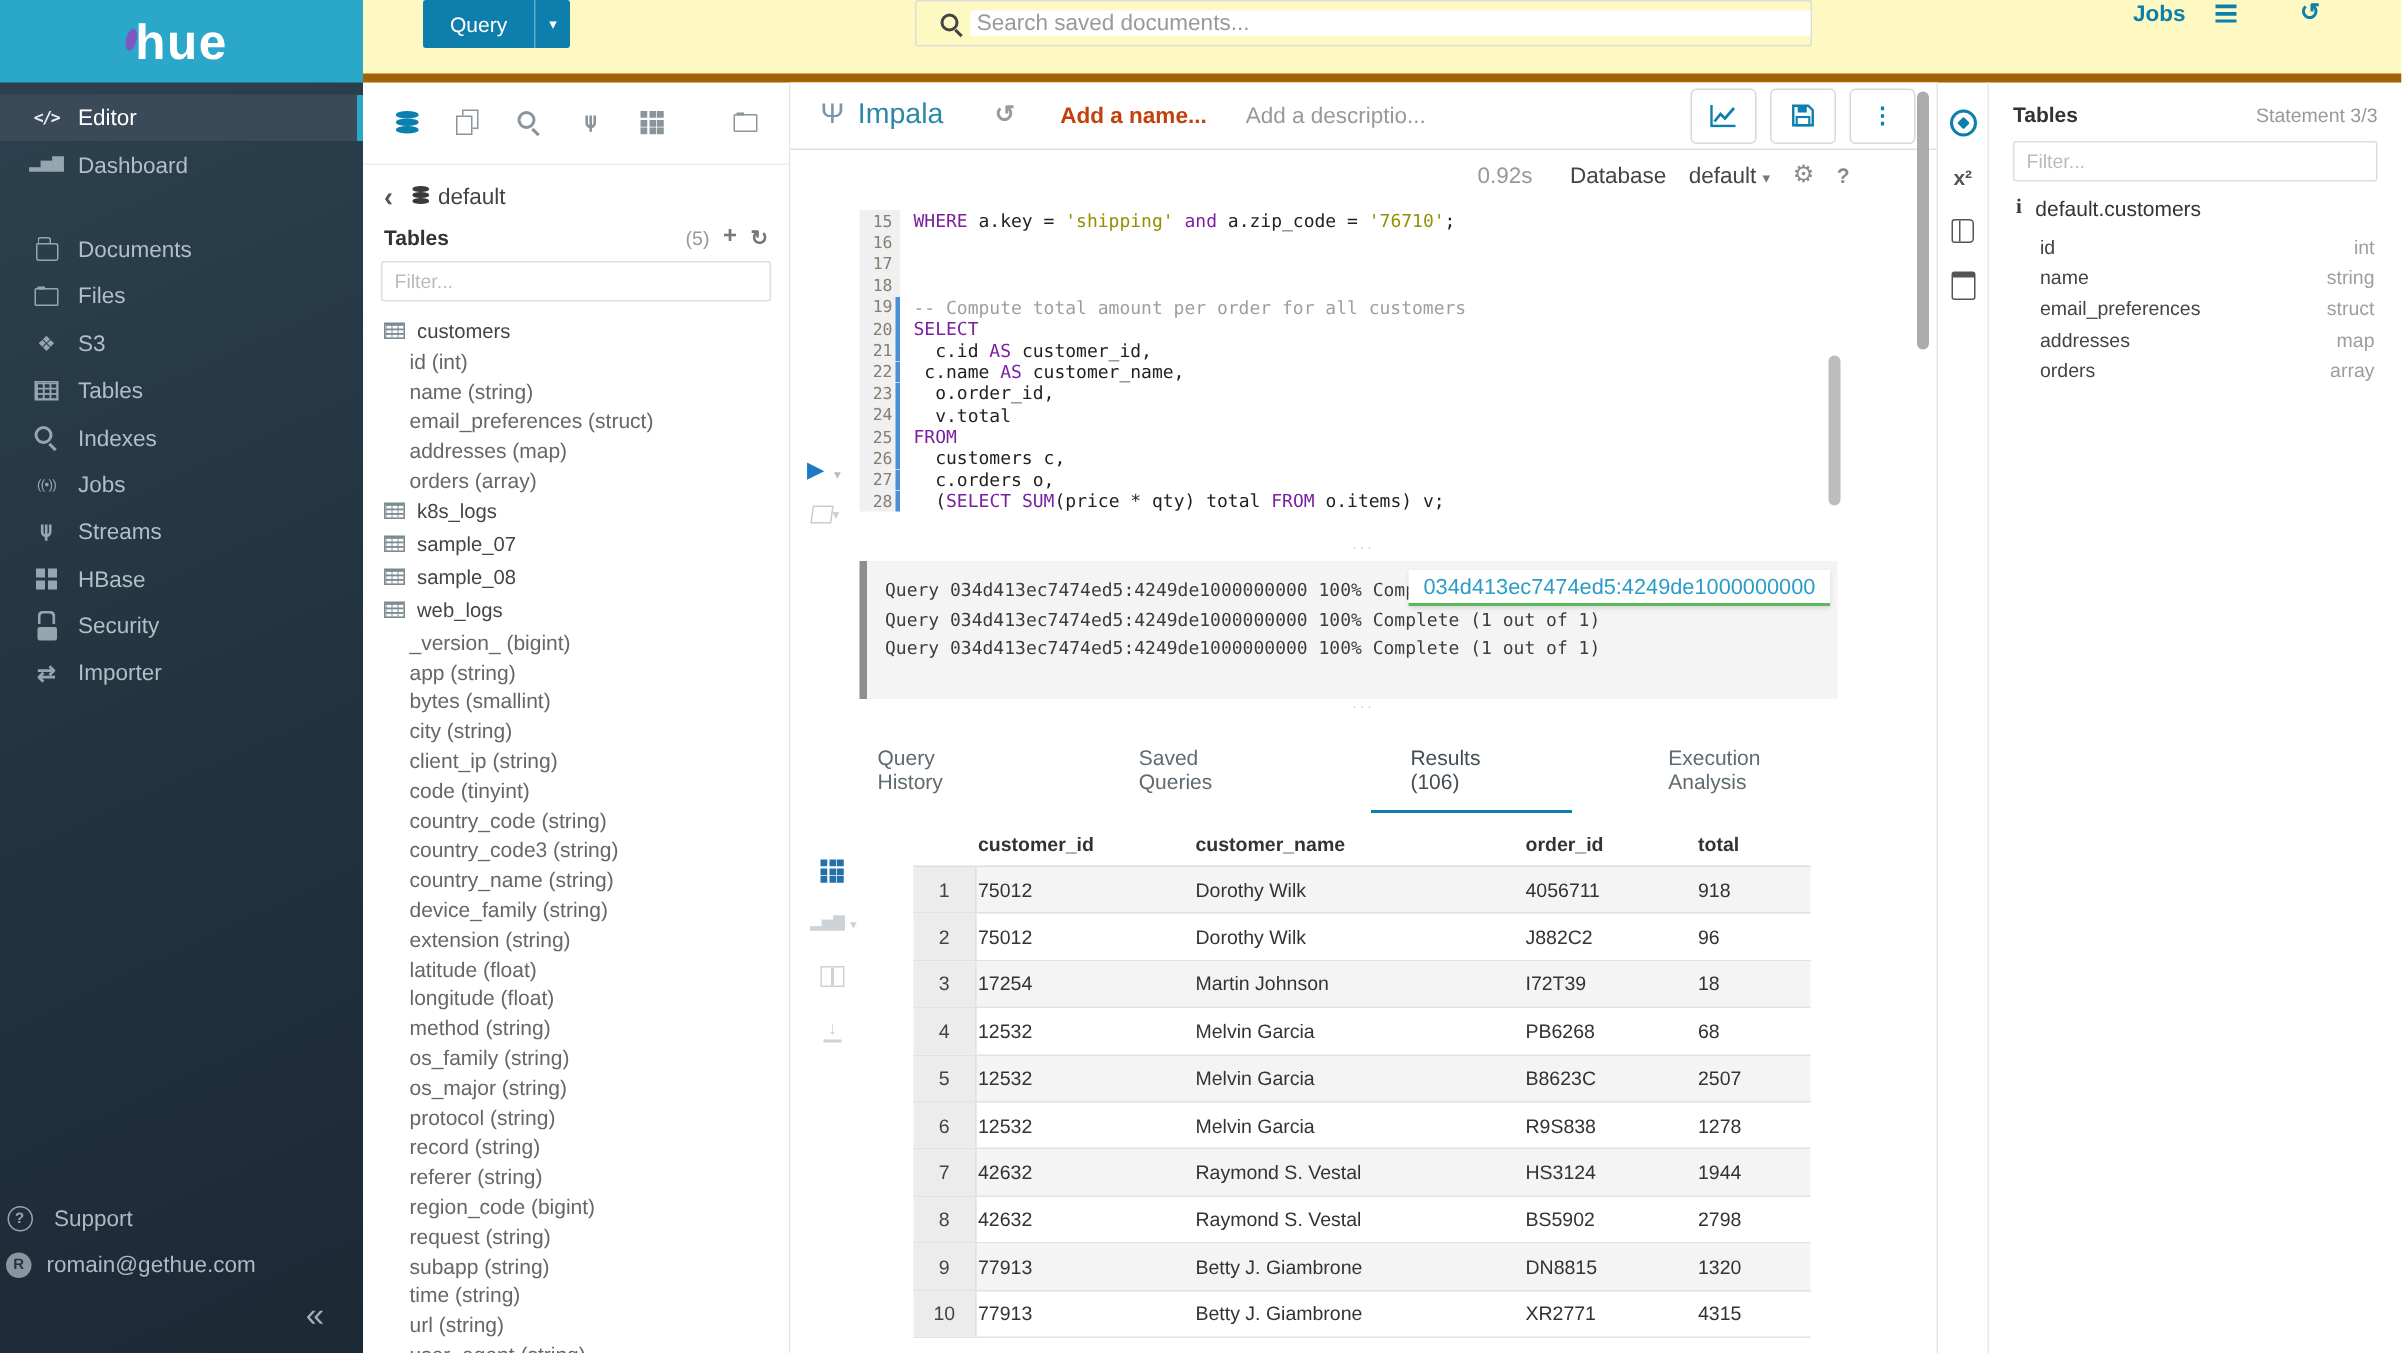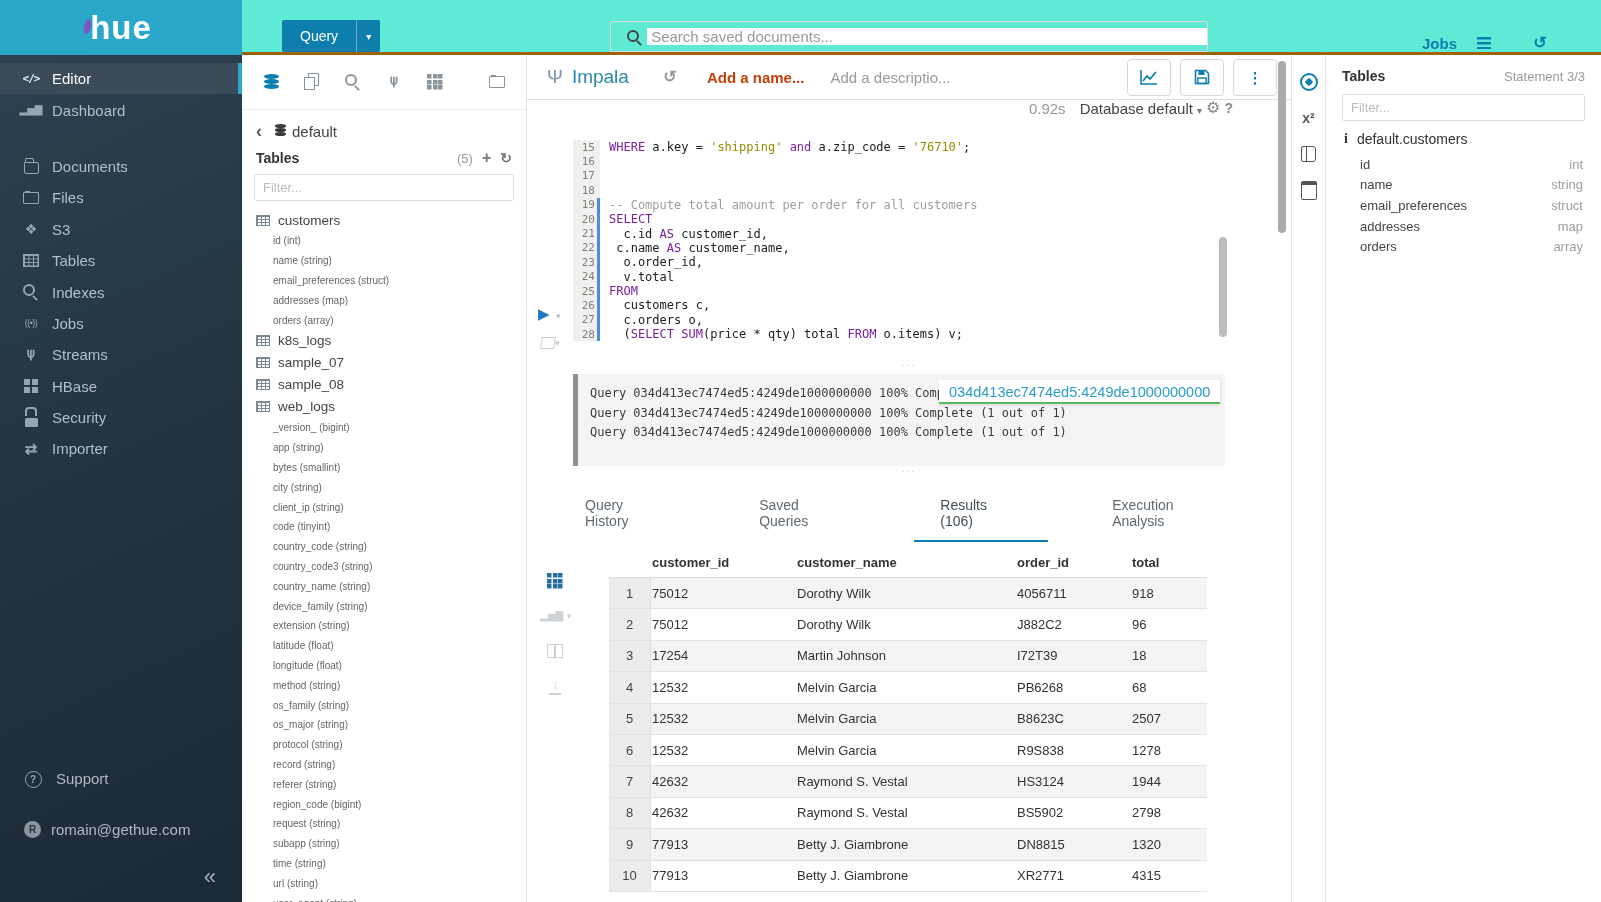--- a/index.html
+++ b/index.html
@@ -53,28 +53,28 @@
   .logo-text{color:#fff;font-weight:800;font-size:33px;letter-spacing:1px;text-transform:lowercase;position:relative;}
   .logo-accent{position:absolute;left:84px;top:19px;width:7px;height:15px;background:#7e57c2;border-radius:60% 60% 60% 60%;transform:rotate(14deg);}
   .side-items{padding-top:8px;flex:none;}
   .side-item{display:flex;align-items:center;height:31.4px;padding-left:18px;color:#b3bec6;cursor:pointer;}
   .side-item .icn{color:#97a5af;margin-right:8px;}
   .side-item.active{background:#3a4a58;box-shadow:inset -4px 0 0 #2aa7c9;color:#fff;font-weight:normal;}
   .side-item.active .icn{color:#e8eef2;}
   .side-item.gap{margin-top:25px;}
   .side-label{font-size:15px;}
   .side-bottom{margin-top:auto;padding-bottom:10px;}
-  .side-small{display:flex;align-items:flex-start;height:31px;padding-left:20px;color:#aeb9c2;font-size:15px;cursor:pointer;margin-top:20px;}
+  .side-small{display:flex;align-items:flex-end;height:31px;color:#aeb9c2;font-size:15px;cursor:pointer;}
   .side-small .icn{color:#97a5af;margin-right:10px;}
   .avatar{width:17px;height:17px;border-radius:50%;background:#8a959d;color:#26343f;font-size:10px;font-weight:bold;display:flex;align-items:center;justify-content:center;margin-right:10px;margin-left:4px;flex:none;}
   .collapse{ text-align:right;padding:14px 26px 4px 0;color:#9fb0bc;font-size:22px;line-height:1;cursor:pointer;}
 
   
   .content{flex:1;display:flex;flex-direction:column;min-width:0;}
-  .topbar{height:55px;flex:none;display:flex;align-items:flex-end;background:#5eead4;border-bottom:3px solid #a16207;}
+  .topbar{height:55px;flex:none;display:flex;align-items:flex-start;background:#fef9c3;border-bottom:6px solid #a16207;}
   .query-btn{margin-left:40px;height:32px;background:#0e7fac;border:none;border-radius:2px;color:#fff;font-size:14px;display:flex;align-items:center;cursor:pointer;font-family:inherit;}
   .query-btn .q-label{padding:0 18px;}
   .query-btn .q-caret{padding:0 9px;border-left:1px solid rgba(255,255,255,.35);font-size:10px;align-self:stretch;display:flex;align-items:center;}
   .searchbox{margin-left:230px;width:598px;height:31px;border:1px solid #dcdcdc;border-radius:2px;display:flex;align-items:center;padding-left:10px;}
   .searchbox [data-icon]{color:#444;}
   .searchbox input{border:none;outline:none;flex:1;font-size:15px;color:#444;font-family:inherit;padding-left:4px;}
   .searchbox input::placeholder{color:#999;}
   .topbar-right{margin-left:auto;display:flex;align-items:center;gap:14px;padding-right:48px;color:#0b7fad;}
   .jobs-label{font-size:15px;font-weight:bold;color:#0b7fad;cursor:pointer;}
   .topbar-right [data-icon]{cursor:pointer;}
@@ -98,35 +98,35 @@
   .la-count{color:#999;font-size:13px;}
   .la-plus{color:#777;font-size:16px;font-weight:bold;cursor:pointer;line-height:1;}
   .la-refresh{color:#777;font-size:14px;font-weight:bold;cursor:pointer;line-height:1;}
   .la-filter{margin:2px 12px 8px;height:27px;border:1px solid #ddd;border-radius:2px;padding:0 8px;font-size:13px;font-family:inherit;color:#444;outline:none;}
   .la-filter::placeholder{color:#bbb;}
   .la-entries{flex:1;overflow:hidden;padding-bottom:4px;}
   .entry{display:flex;align-items:center;cursor:pointer;}
   .entry.table{height:22px;padding-left:13px;color:#444;font-size:13.5px;}
   .entry.table .t-icn{color:#7b8a93;margin-right:7px;width:16px;height:12px;}
   .entry.table .t-icn::before{width:12px;height:9px;background-size:4px 3px;}
-  .entry.column{height:19.8px;padding-left:31px;color:#666;font-size:10px;}
+  .entry.column{height:19.8px;padding-left:31px;color:#666;font-size:14px;}
 
   
   .main{flex:1;display:flex;flex-direction:column;min-width:0;border-right:1px solid #e5e5e5;position:relative;background:#fff;}
   .ed-header{height:45px;flex:none;display:flex;align-items:center;padding:0 14px 0 20px;border-bottom:1px solid #e0e0e0;}
   .impala-icon{color:#7b96a8;font-size:19px;margin-right:9px;}
   .impala-name{color:#2c87a8;font-size:19px;cursor:pointer;}
   .ed-header [data-icon="history"]{color:#9a9a9a;margin:0 24px 0 28px;cursor:pointer;}
   .add-name{font-weight:bold;font-size:15px;color:#c2410c;cursor:text;}
   .add-desc{font-size:15px;color:#999;margin-left:26px;cursor:text;}
   .hdr-btns{margin-left:auto;display:flex;gap:9px;}
   .hdr-btn{width:44px;height:37px;border:1px solid #d8d8d8;border-radius:4px;background:#fff;display:flex;align-items:center;justify-content:center;cursor:pointer;color:#0b7fad;}
   .kebab{font-size:15px;font-weight:bold;color:#0b7fad;line-height:1;}
 
-  .ed-toolbar{height:34px;flex:none;display:flex;align-items:flex-start;justify-content:flex-end;gap:4px;padding-right:58px;}
+  .ed-toolbar{height:34px;flex:none;display:flex;align-items:center;justify-content:flex-end;gap:15px;padding-right:58px;}
   .exec-time{color:#999;font-size:15px;}
   .db-label{color:#444;font-size:15px;margin-left:10px;}
   .db-select{color:#444;font-size:15px;cursor:pointer;}
   .db-select .caret{font-size:10px;color:#777;}
   .gear{color:#8a8a8a;font-size:16px;cursor:pointer;line-height:1;}
   .help-q{color:#8a8a8a;font-size:14px;font-weight:bold;cursor:pointer;}
 
   .ed-body{height:226px;flex:none;display:flex;position:relative;}
   .ed-margin{width:46px;flex:none;position:relative;}
   .play-btn{position:absolute;left:11px;top:172px;color:#2178c4;font-size:15px;line-height:1;cursor:pointer;}

